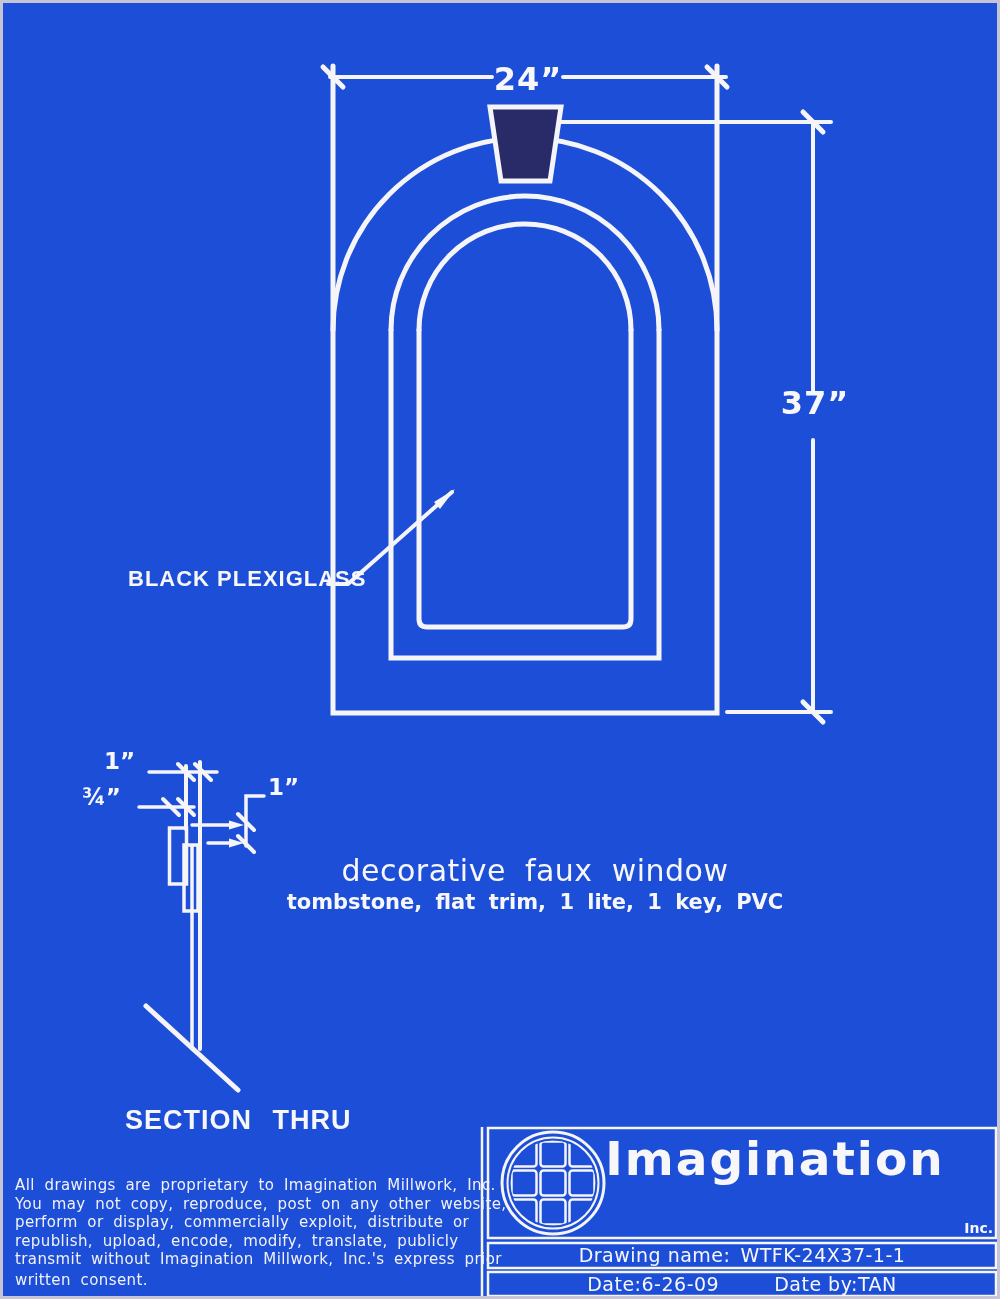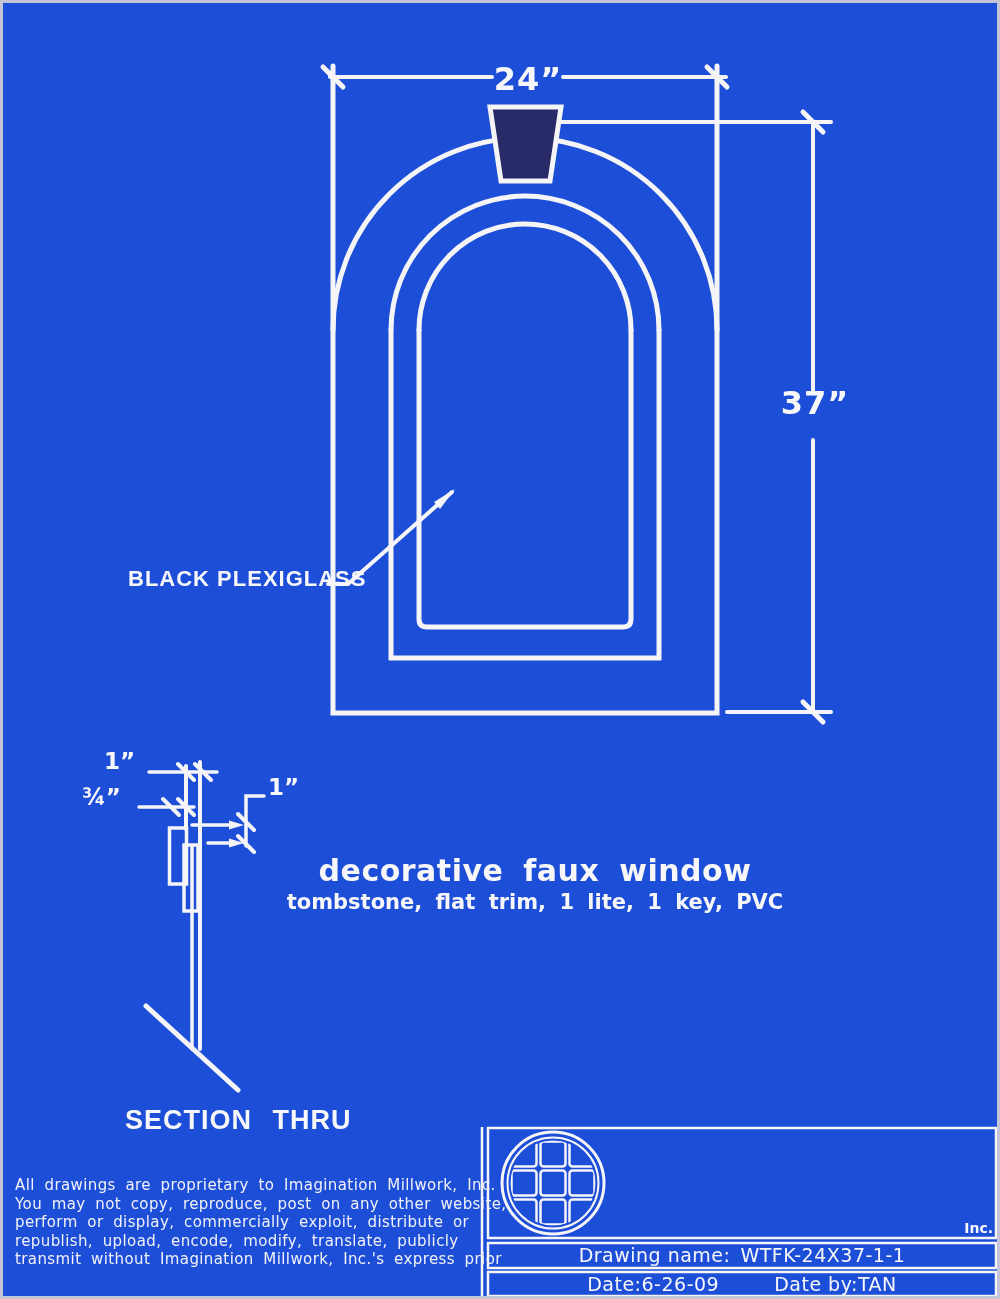--- a/index.html
+++ b/index.html
@@ -23,21 +23,21 @@
   .dim{
     font-size:32px;font-weight:bold;text-align:center;
     letter-spacing:1px;
   }
   .dim-small{font-size:23px;font-weight:bold;}
   .cad-label{
     font-family:"Liberation Sans", sans-serif;
     font-weight:bold;font-size:22px;letter-spacing:1px;
   }
   .draw-title{
-    width:500px;text-align:center;font-size:30px;font-weight:bold;
+    width:500px;text-align:center;font-size:30px;font-weight:normal;
     word-spacing:9px;letter-spacing:.5px;
   }
   .draw-subtitle{
     width:500px;text-align:center;font-size:21px;font-weight:bold;
     word-spacing:6px;
   }
   .legal{
     font-size:15px;line-height:18.6px;word-spacing:4.5px;
     color:#f2f2f6;letter-spacing:.4px;
   }
@@ -170,23 +170,25 @@
   <div class="t draw-subtitle" style="left:285px;top:890px;">tombstone, flat trim, 1 lite, 1 key, PVC</div>
 
   <div class="t cad-label" style="left:125px;top:1105px;font-size:27px;word-spacing:12px;">SECTION THRU</div>
 
   <div class="t legal" style="left:15px;top:1176px;width:465px;white-space:nowrap;">
     <div>All drawings are proprietary to Imagination Millwork, Inc.</div>
     <div>You may not copy, reproduce, post on any other website,</div>
     <div>perform or display, commercially exploit, distribute or</div>
     <div>republish, upload, encode, modify, translate, publicly</div>
     <div>transmit without Imagination Millwork, Inc.'s express prior</div>
+    <div class="last">written consent.</div>
   </div>
 
   <div class="t company" style="left:560px;top:1132px;">
+    <div>Imagination</div>
   </div>
 
   <div class="t inc" style="left:955px;top:1220px;width:38px;text-align:right;">Inc.</div>
 
   <div class="t tb-row" style="left:488px;top:1243px;height:25px;line-height:25px;">
     <span class="lbl">Drawing name:</span><span>WTFK-24X37-1-1</span>
   </div>
 
   <div class="t tb-row2" style="left:488px;top:1272px;height:24px;line-height:24px;">
     <span>

